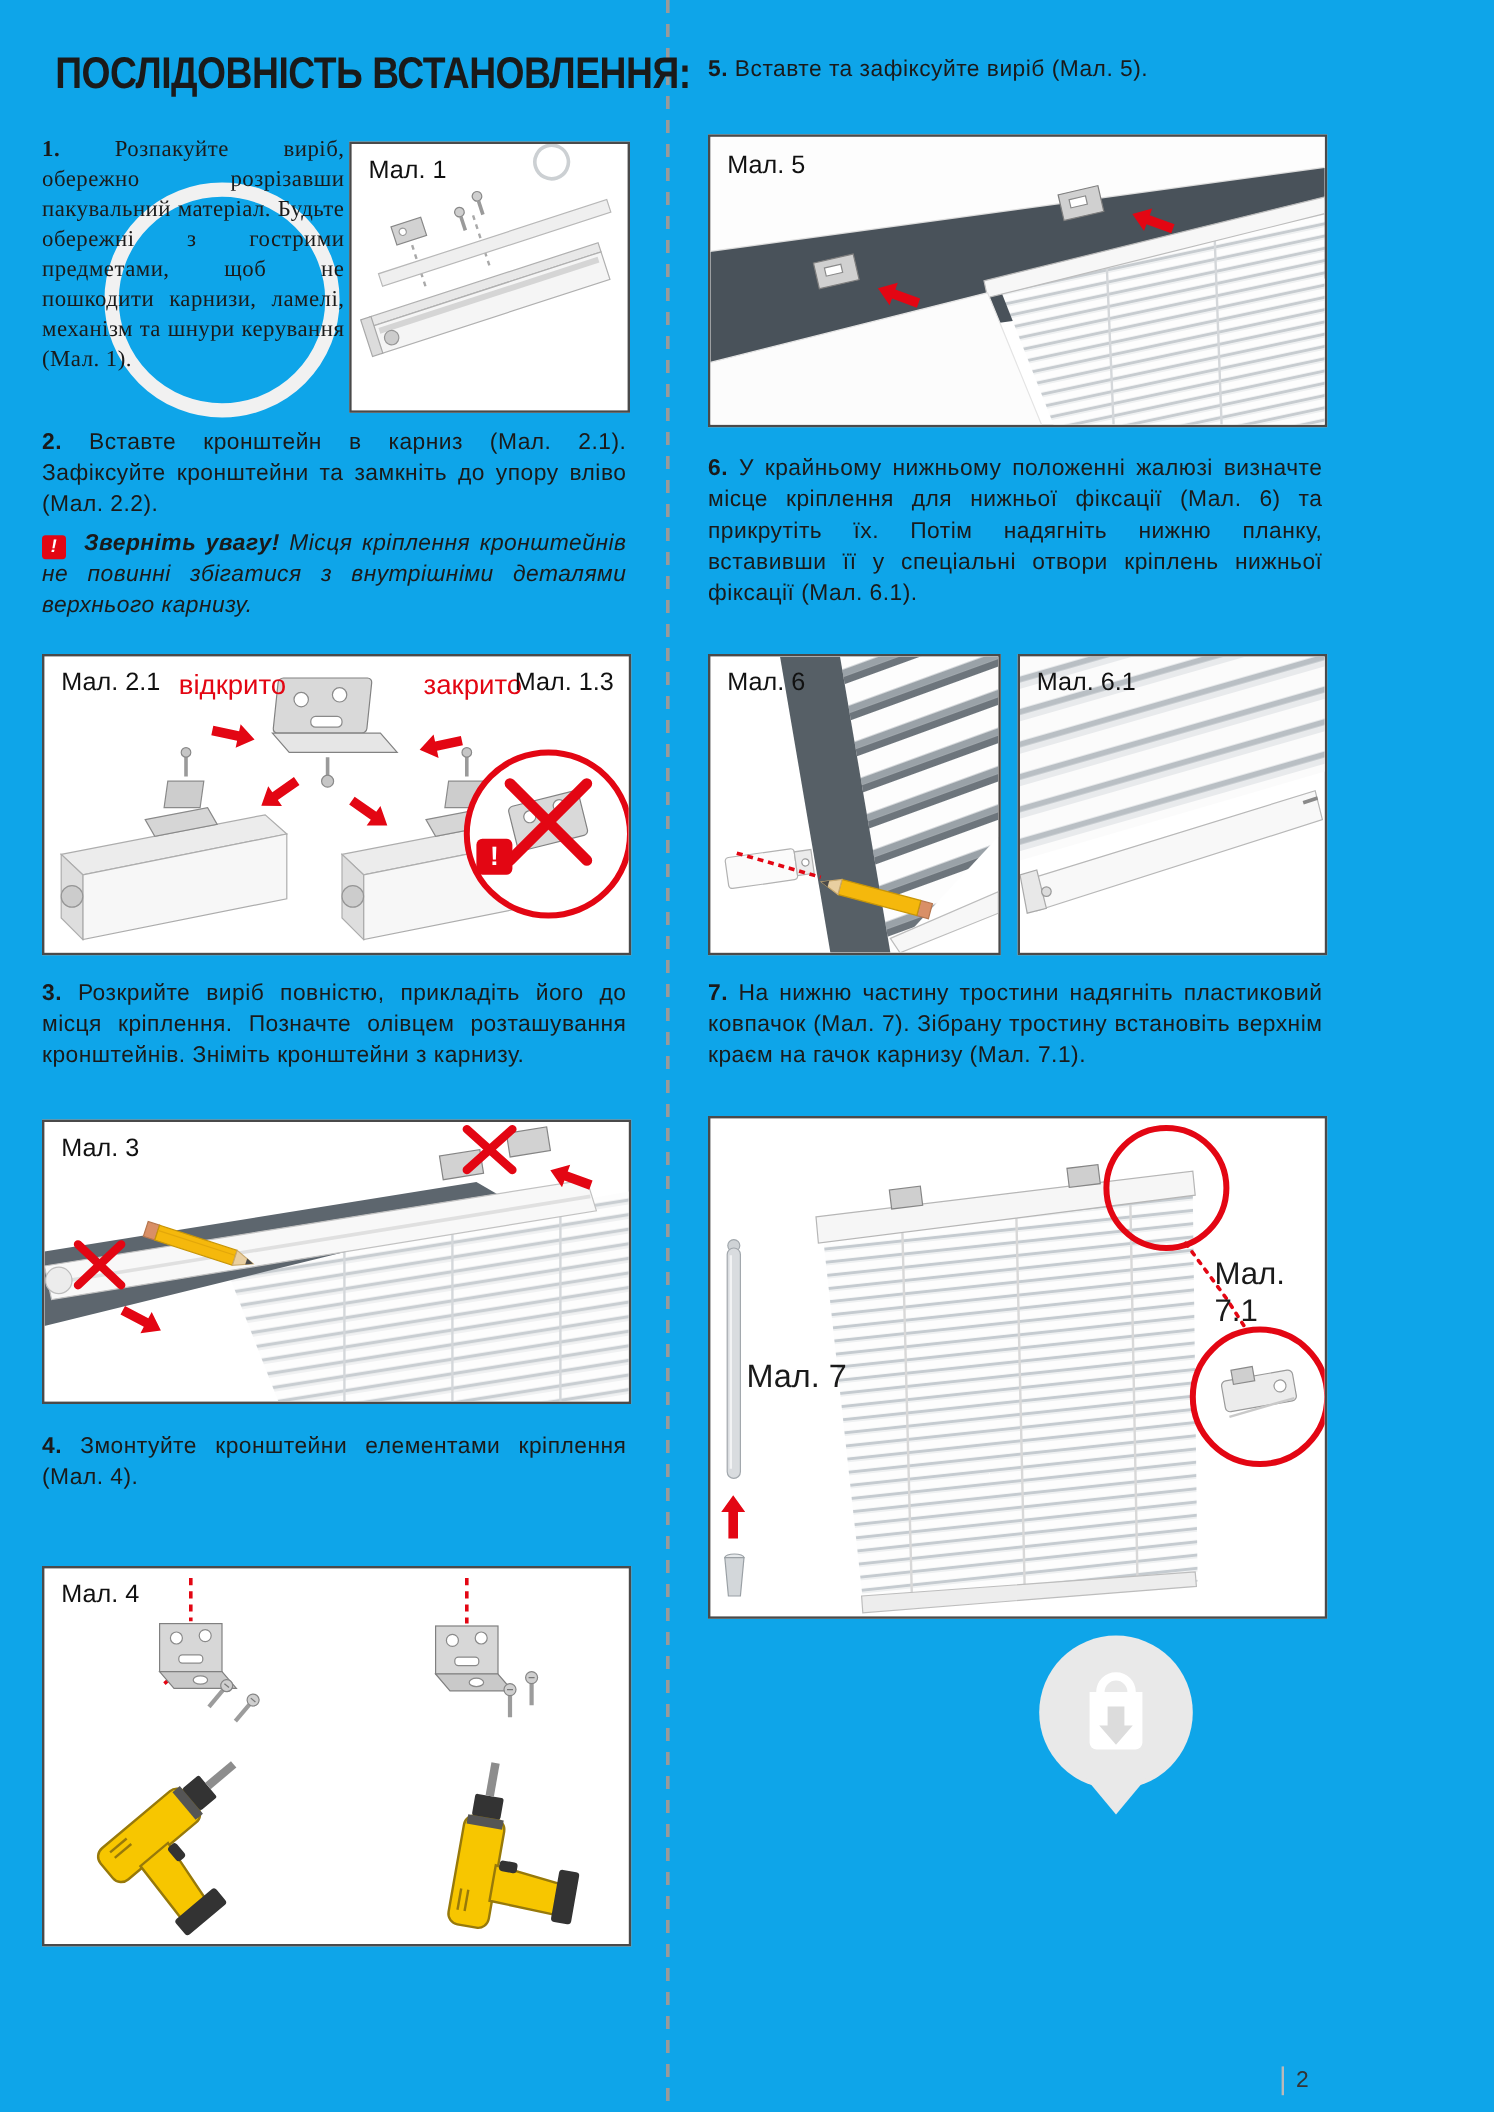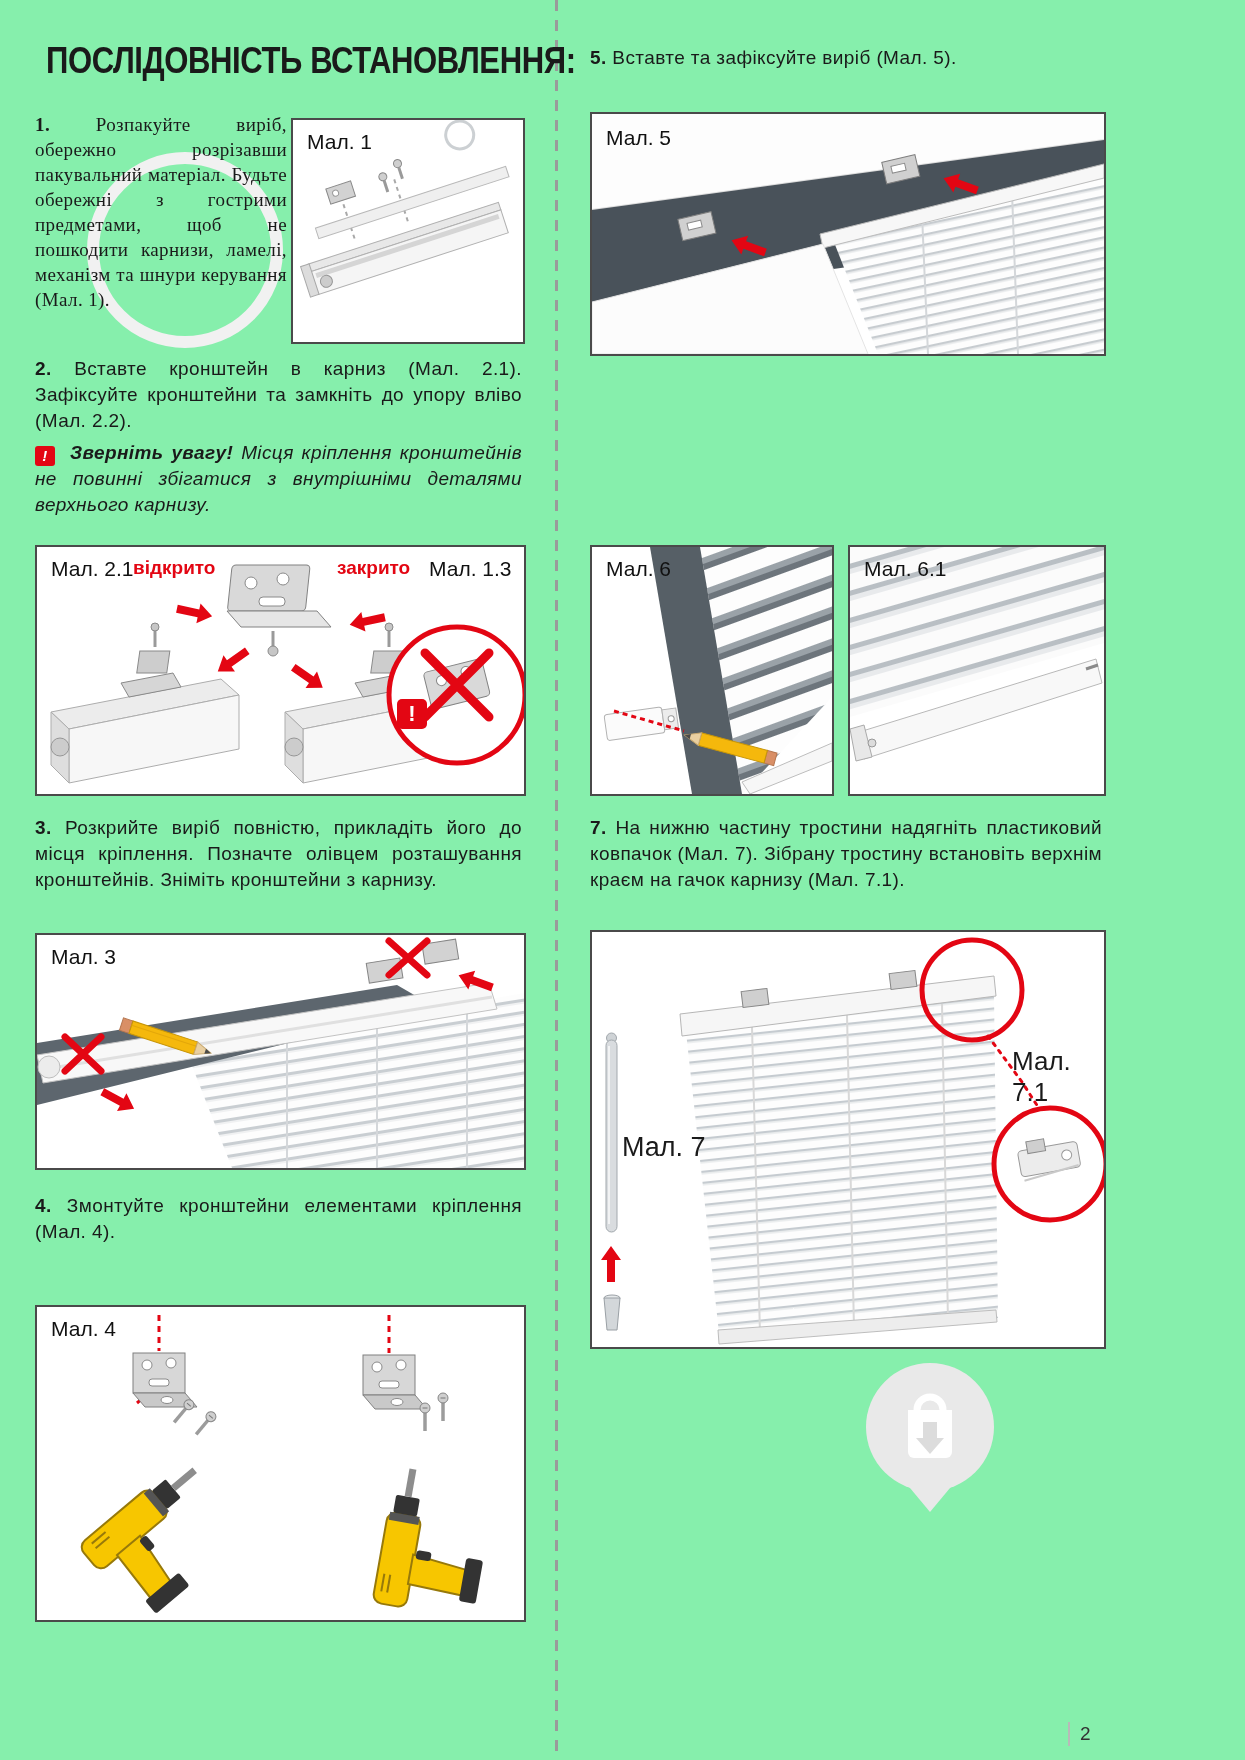--- a/index.html
+++ b/index.html
@@ -1,17 +1,17 @@
 <!DOCTYPE html>
 <html><head>
 <meta charset="utf-8">
 <style>
   html,body{margin:0;padding:0;background:#ffffff;}
   body{font-family:"Liberation Sans", sans-serif;color:#1a1a1a;}
-  .sheet{position:relative;width:1245px;height:1760px;background:#86efac;overflow:hidden;}
+  .sheet{position:relative;width:1245px;height:1760px;background:#0ea5e9;overflow:hidden;}
   .abs{position:absolute;}
   .divider{position:absolute;left:555px;top:0;width:3px;height:1760px;
     background:repeating-linear-gradient(to bottom,#9a9a9a 0 11px,transparent 11px 20px);}
   h1.title{position:absolute;left:46px;top:40px;margin:0;font-size:37px;font-weight:700;
     letter-spacing:-0.5px;transform:scaleX(0.84);transform-origin:left top;white-space:nowrap;z-index:2;}
   .step{position:absolute;margin:0;font-size:19px;line-height:26px;text-align:justify;
     letter-spacing:0.4px;z-index:2;}
   .step b{font-weight:700;}
   .s1{left:35px;top:112px;width:252px;line-height:25px;font-family:Liberation Serif, serif;}
   .s2wrap{left:35px;top:356px;width:487px;}
@@ -21,21 +21,21 @@
     margin-right:7px;vertical-align:-2px;}
   .s3{left:35px;top:815px;width:487px;}
   .s4{left:35px;top:1193px;width:487px;}
   .s5{left:590px;top:45px;width:512px;}
   .s6{left:590px;top:378px;width:512px;}
   .s7{left:590px;top:815px;width:512px;}
   .s8{left:590px;top:1372px;width:512px;}
   .figbox{position:absolute;background:#fff;border:2px solid #4a4a4a;overflow:hidden;z-index:2;}
   .figbox svg{position:absolute;left:0;top:0;}
   .figlabel{position:absolute;left:14px;top:10px;font-size:21px;color:#111;z-index:3;white-space:nowrap;}
-  .redlabel{position:absolute;top:10px;font-size:19px;font-weight:700;color:#e30613;z-index:3;white-space:nowrap;}
+  .redlabel{position:absolute;top:10px;font-size:23px;font-weight:400;color:#e30613;z-index:3;white-space:nowrap;margin-left:16px;}
   .fig1{left:291px;top:118px;width:230px;height:222px;}
   .fig2{left:35px;top:545px;width:487px;height:247px;}
   .fig3{left:35px;top:933px;width:487px;height:233px;}
   .fig4{left:35px;top:1267px;width:487px;height:313px;margin-top:38px;}
   .fig5{left:590px;top:112px;width:512px;height:240px;}
   .fig6{left:590px;top:545px;width:240px;height:247px;}
   .fig61{left:848px;top:545px;width:254px;height:247px;}
   .fig7{left:590px;top:930px;width:512px;height:415px;}
   .badge{position:absolute;left:360px;top:152px;width:30px;height:30px;background:#e30613;
     border-radius:5px;color:#fff;font-weight:700;font-size:22px;text-align:center;line-height:30px;z-index:4;}
@@ -262,20 +262,24 @@
       </g>
       <g transform="rotate(-13 310 56)">
         <rect x="292" y="44" width="34" height="22" fill="#d0d0d0" stroke="#7e7e7e"></rect>
         <rect x="300" y="50" width="14" height="7" fill="#fff" stroke="#8a8a8a"></rect>
       </g>
       <polygon points="0,6 22,6 22,0 36,10 22,20 22,14 0,14" fill="#e30613" transform="translate(170,148) rotate(200)"></polygon>
       <polygon points="0,6 22,6 22,0 36,10 22,20 22,14 0,14" fill="#e30613" transform="translate(382,86) rotate(200)"></polygon>
     </svg>
   </div>
 
+  <p class="step s6">
+    <b>6.</b>
+    <span>У крайньому нижньому положенні жалюзі визначте місце кріплення для нижньої фіксації (Мал. 6) та прикрутіть їх. Потім надягніть нижню планку, вставивши її у спеціальні отвори кріплень нижньої фіксації (Мал. 6.1).</span>
+  </p>
 
   <div class="figbox fig6">
     <span class="figlabel">Мал. 6</span>
     <svg width="240" height="247" viewBox="0 0 240 247">
       <defs>
         <pattern id="pat6" width="30" height="30" patternUnits="userSpaceOnUse" patternTransform="rotate(-20)">
           <rect width="30" height="30" fill="#fdfdfd"></rect>
           <rect y="18" width="30" height="6" fill="#9aa2a8"></rect>
           <rect y="24" width="30" height="6" fill="#6d757c"></rect>
         </pattern>

